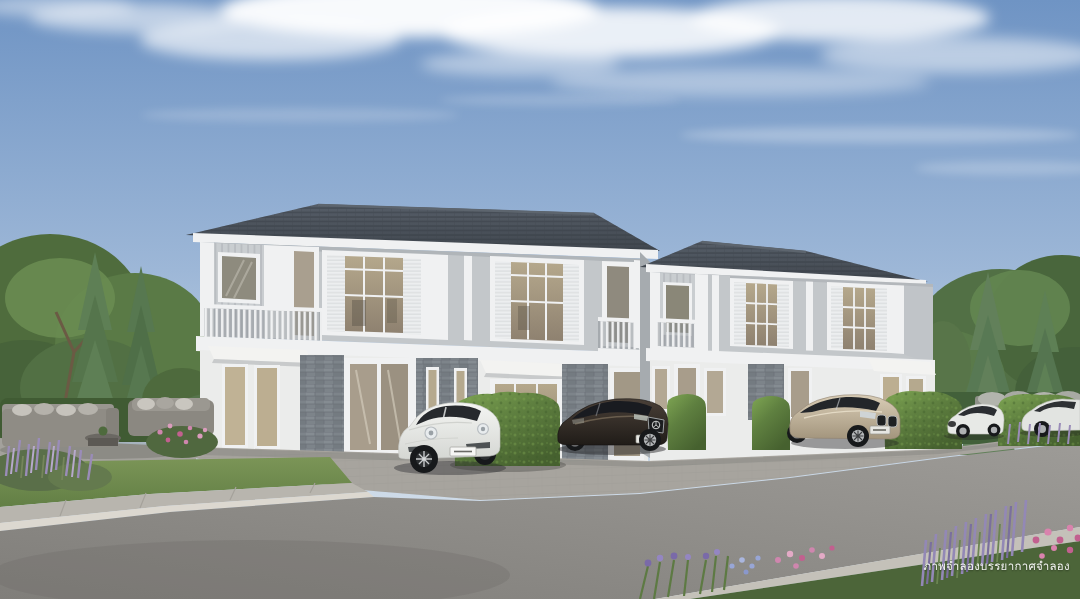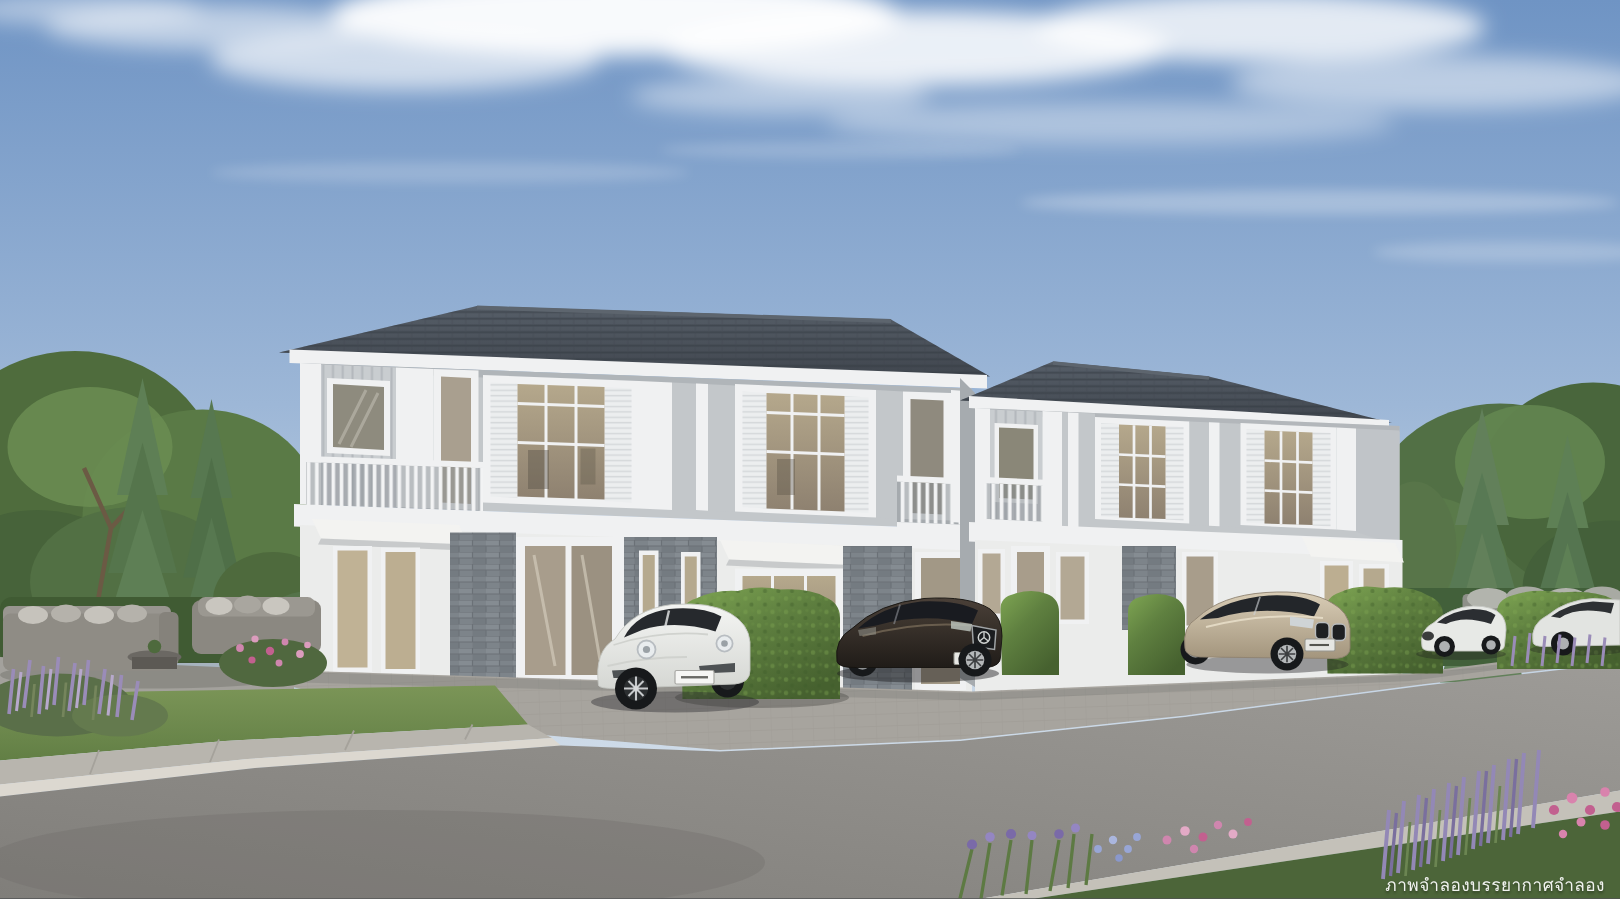--- a/index.html
+++ b/index.html
@@ -1,19 +1,19 @@
 <!DOCTYPE html>
 <html style="--sky_top: #6f94c4; --sky_mid: #9db7d7; --sky_low: #c6d5e5; --sky_horizon: #dde6ee; --cloud: #ffffff; --roof: #40464e; --roof_line: #343b42; --ridge: #5d656e; --trim: #f0f1f2; --wall: #c3c7ca; --siding: #c9cdd0; --ground_wall: #ebeceb; --stone: #7d848a; --stone_dark: #6b7177; --glass_warm: #b5a88c; --glass_warm_dark: #8e8170; --glass_dark: #26292d; --hedge: #5f8040; --hedge_light: #7fa653; --hedge_dark: #46612f; --tree: #527045; --tree_dark: #47633a; --conifer: #5e7f55; --grass: #6f8b4e; --grass_dark: #627f45; --paver: #a7a49e; --sidewalk: #b8b5ae; --curb: #dcd8d0; --asphalt: #807e7a; --asphalt_light: #9d9b97; --patio: #a3a19c; --sofa: #8f8c85; --cushion: #c6c3bc; --lavender: #9a8cb8; --iris: #7a6aa8; --plumbago: #98a6d6; --pink: #cf86ae; --magenta: #c2608f; --car_white: #f4f5f3; --car_dark_top: #4a4038; --car_dark: #201c18; --car_champagne: #d9cdb6; --car_champagne_dark: #a3957d; --tire: #17191b; --rim_silver: #c7cacc;"><head>
 <meta charset="utf-8">
 <style>
   html,body{margin:0;padding:0;background:#222;}
   .stage{position:relative;width:1080px;height:599px;overflow:hidden;
          font-family:"DejaVu Sans","Liberation Sans",sans-serif;}
   .stage svg{position:absolute;left:0;top:0;display:block;}
-  .watermark{position:absolute;right:10px;bottom:0;color:#ffffff;opacity:.92;
+  .watermark{position:absolute;right:10px;bottom:24px;color:#ffffff;opacity:.92;
              font-size:11.5px;letter-spacing:.3px;text-shadow:0 1px 2px rgba(0,0,0,.45);
              pointer-events:none;text-align:right;}
   .f-trim{fill:var(--trim,#f0f1f2)}
   .f-wall{fill:var(--wall,#c3c7ca)}
   .f-siding{fill:var(--siding,#c9cdd0)}
   .f-gwall{fill:var(--ground_wall,#ebeceb)}
   .f-paver{fill:var(--paver,#a7a49e)}
   .f-sidewalk{fill:var(--sidewalk,#b8b5ae)}
   .f-curb{fill:var(--curb,#dcd8d0)}
   .f-patio{fill:var(--patio,#a3a19c)}

